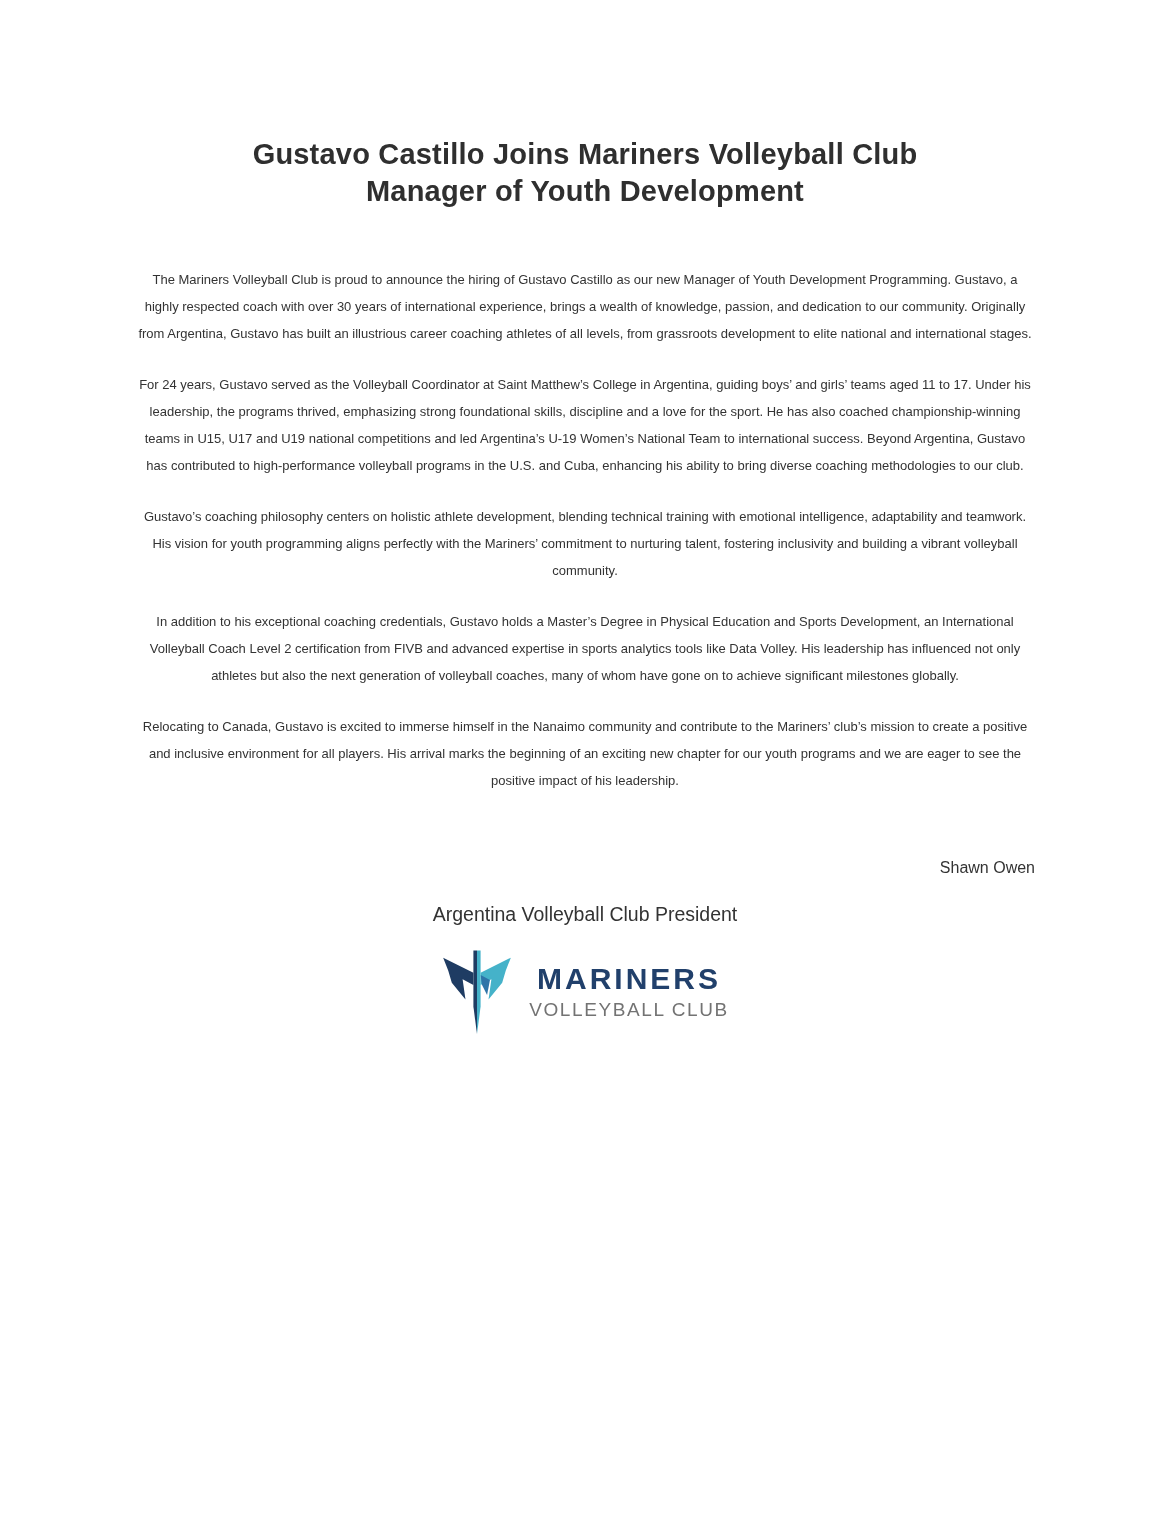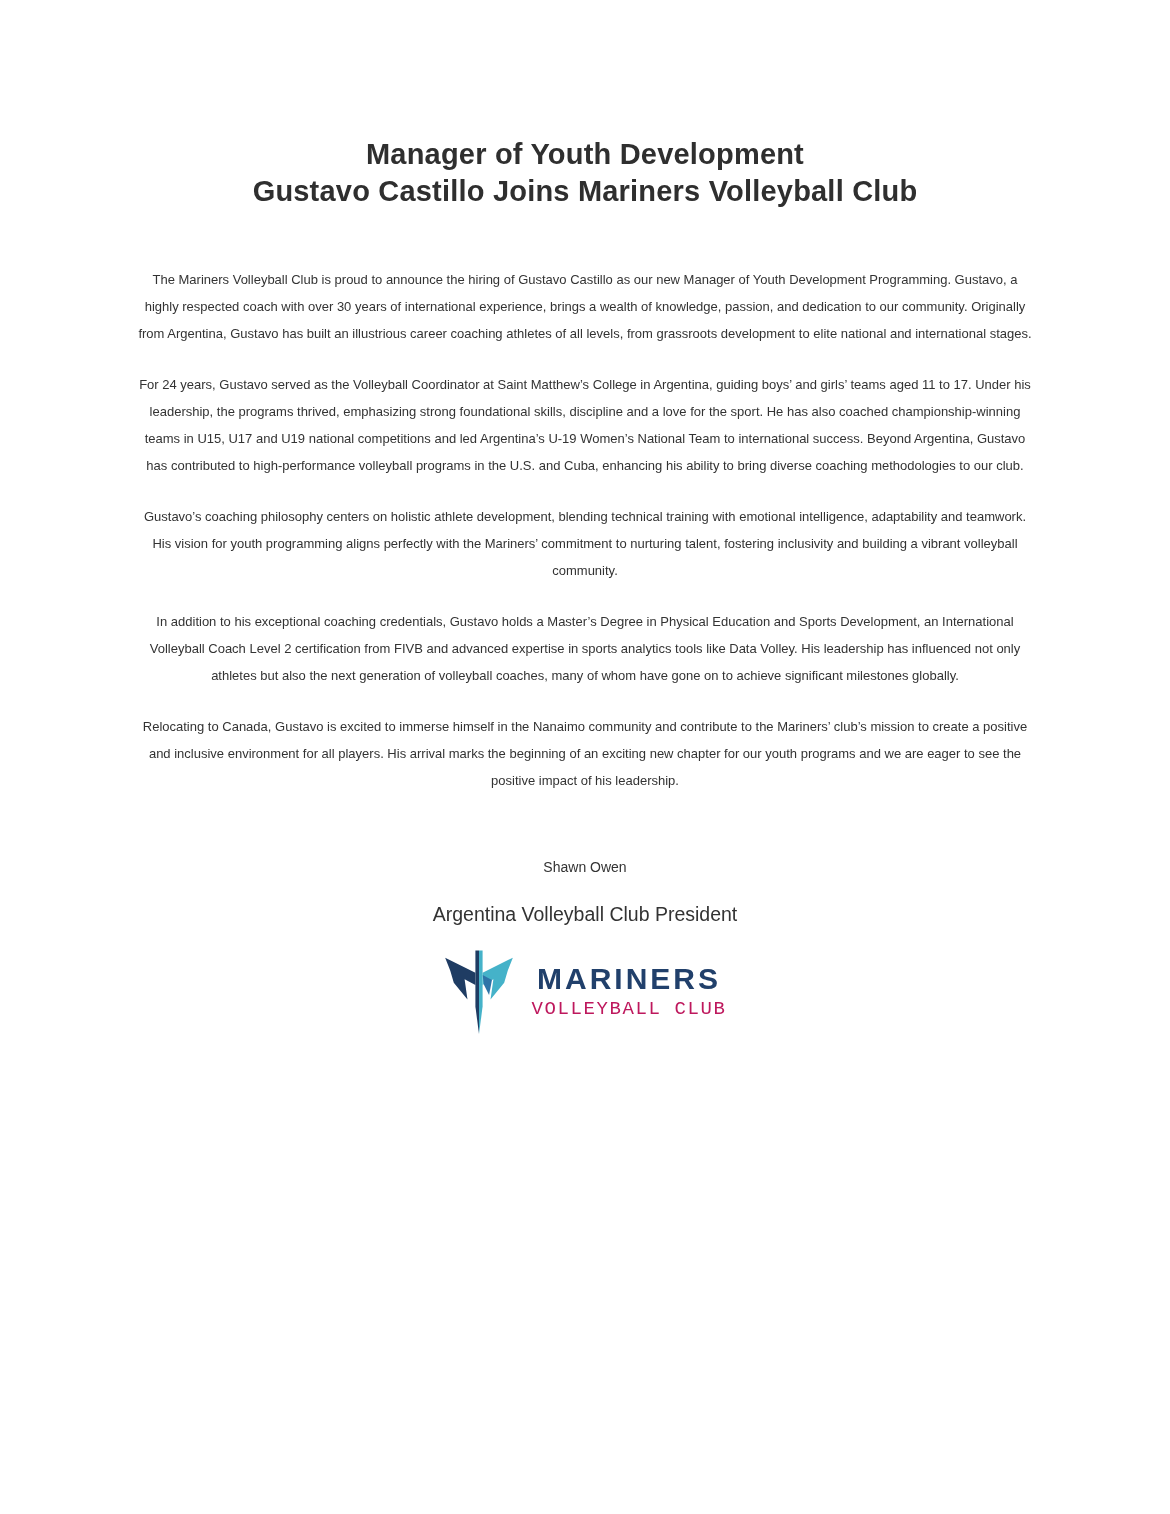--- a/index.html
+++ b/index.html
@@ -26,23 +26,24 @@
     letter-spacing: 0.2px;
     margin: 0 0 56px 0;
   }
   .title-line { display: block; }
   .body-para {
     font-size: 13px;
     line-height: 27px;
     margin: 24px 0;
   }
   .sig-name {
-    font-size: 14px;
+    font-size: 16px;
     line-height: 27px;
     margin: 60px 0 0 0;
+    text-align: right;
   }
   .sig-role {
     font-size: 19.5px;
     line-height: 27px;
     margin: 20px 0 0 0;
   }
   .logo {
     margin-top: 21px;
     display: flex;
     align-items: center;
@@ -70,22 +71,22 @@
     line-height: 1;
     margin-top: 6px;
   }
 </style>
 </head>
 <body>
 
 <div class="page" style="color: rgb(51, 51, 51);">
 
   <h1 class="title" style="color: rgb(47, 47, 47);">
+    <span class="title-line">Gustavo Castillo Joins Mariners Volleyball Club</span>
     <span class="title-line">Manager of Youth Development</span>
-    <span class="title-line">Gustavo Castillo Joins Mariners Volleyball Club</span>
   </h1>
 
   <p class="body-para">The Mariners Volleyball Club is proud to announce the hiring of Gustavo Castillo as our new Manager of Youth Development Programming. Gustavo, a highly respected coach with over 30 years of international experience, brings a wealth of knowledge, passion, and dedication to our community. Originally from Argentina, Gustavo has built an illustrious career coaching athletes of all levels, from grassroots development to elite national and international stages.</p>
   <p class="body-para">For 24 years, Gustavo served as the Volleyball Coordinator at Saint Matthew’s College in Argentina, guiding boys’ and girls’ teams aged 11 to 17. Under his leadership, the programs thrived, emphasizing strong foundational skills, discipline and a love for the sport. He has also coached championship-winning teams in U15, U17 and U19 national competitions and led Argentina’s U-19 Women’s National Team to international success. Beyond Argentina, Gustavo has contributed to high-performance volleyball programs in the U.S. and Cuba, enhancing his ability to bring diverse coaching methodologies to our club.</p>
   <p class="body-para">Gustavo’s coaching philosophy centers on holistic athlete development, blending technical training with emotional intelligence, adaptability and teamwork. His vision for youth programming aligns perfectly with the Mariners’ commitment to nurturing talent, fostering inclusivity and building a vibrant volleyball community.</p>
   <p class="body-para">In addition to his exceptional coaching credentials, Gustavo holds a Master’s Degree in Physical Education and Sports Development, an International Volleyball Coach Level 2 certification from FIVB and advanced expertise in sports analytics tools like Data Volley. His leadership has influenced not only athletes but also the next generation of volleyball coaches, many of whom have gone on to achieve significant milestones globally.</p>
   <p class="body-para">Relocating to Canada, Gustavo is excited to immerse himself in the Nanaimo community and contribute to the Mariners’ club’s mission to create a positive and inclusive environment for all players. His arrival marks the beginning of an exciting new chapter for our youth programs and we are eager to see the positive impact of his leadership.</p>
 
   <p class="sig-name">Shawn Owen</p>
   <p class="sig-role">Argentina Volleyball Club President</p>
@@ -98,17 +99,17 @@
       <polygon points="97,12 55,33 55,50 70,42 66,70 85,47 90,30" fill="#45b2c9"></polygon>
 
       <polygon points="55,36 68,43 64,64 57,50" fill="#2e74a8"></polygon>
 
       <polygon points="45,2 50,2 50,118 45,80" fill="#1f3c63"></polygon>
 
       <polygon points="50,2 55,2 55,80 50,118" fill="#45b2c9"></polygon>
     </svg>
     <div class="logo-text">
       <div class="logo-name" style="color: rgb(33, 64, 107);">MARINERS</div>
-      <div class="logo-sub" style="color: #be185d; font-family: Liberation Mono, monospace;">VOLLEYBALL CLUB</div>
+      <div class="logo-sub" style="color: #737373;">VOLLEYBALL CLUB</div>
     </div>
   </div>
 
 </div>
 
 </body></html>

